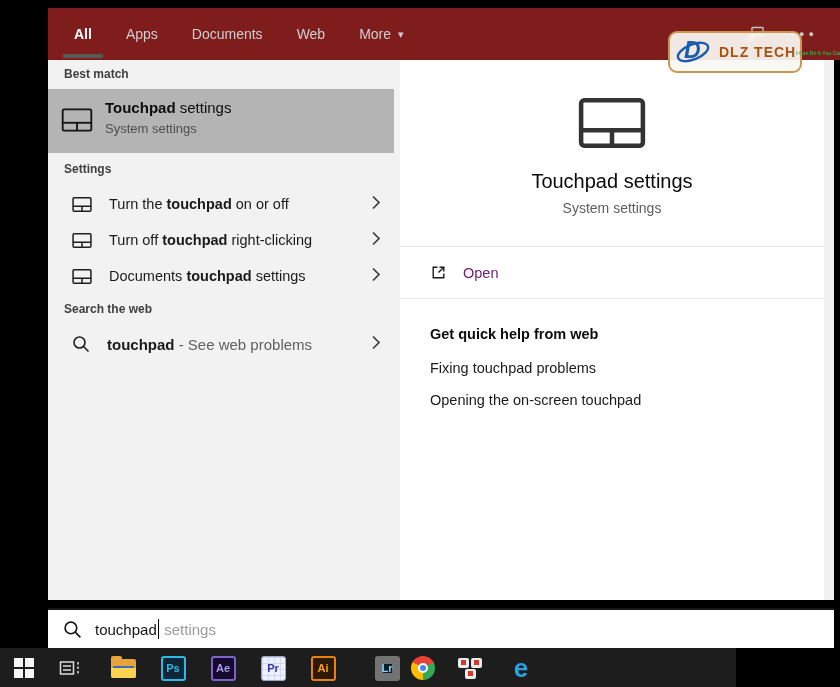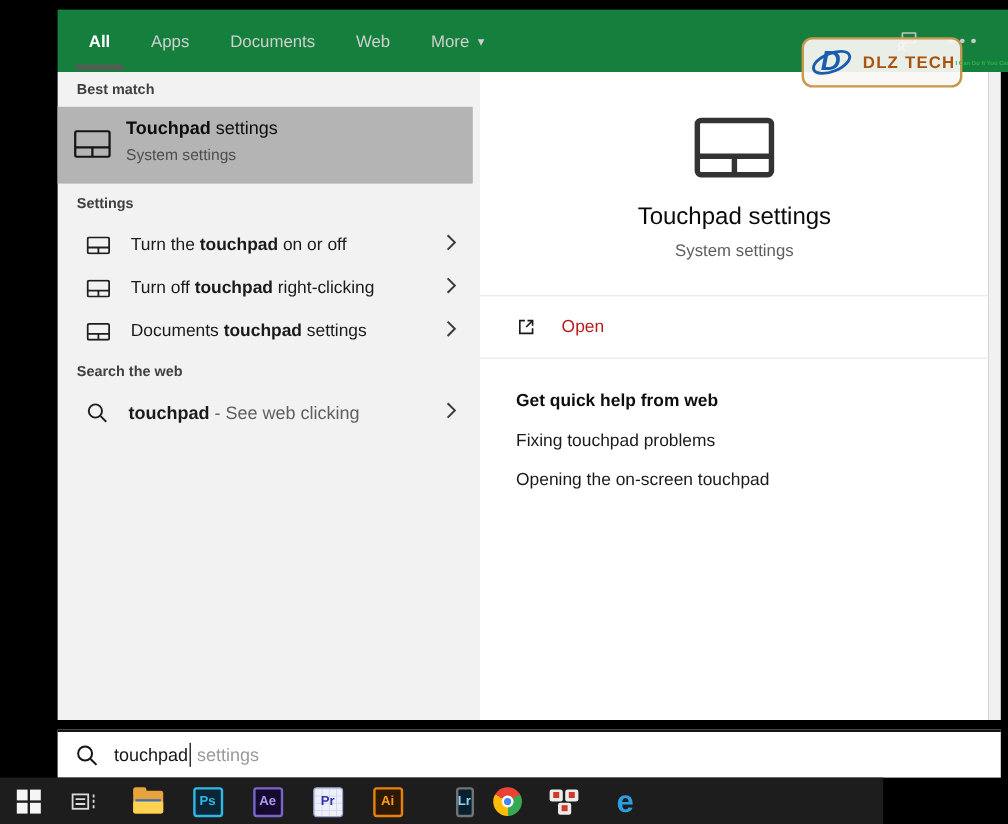--- a/index.html
+++ b/index.html
@@ -1,21 +1,21 @@
 <!DOCTYPE html>
 <html><head>
 <meta charset="utf-8">
 <style>
   html,body{margin:0;padding:0;background:#000;}
   *{box-sizing:border-box;}
   .screen{position:relative;width:840px;height:687px;background:#000;overflow:hidden;
           font-family:"Liberation Sans",sans-serif;-webkit-user-select:none;}
 
   
-  .header{position:absolute;left:48px;top:8px;width:792px;height:52px;background:#15803d;}
+  .header{position:absolute;left:48px;top:8px;width:792px;height:52px;background:#7f1d1d;}
   .tabs{position:absolute;left:26px;top:0;height:52px;display:flex;align-items:center;gap:34px;}
   .tab{position:relative;font-size:14px;color:#cfcfcf;cursor:pointer;display:flex;align-items:center;gap:7px;}
   .tab.active{color:#fff;font-weight:700;}
   .tab.active::after{content:"";position:absolute;left:-11px;right:-11px;bottom:-16px;height:4px;background:#595959;}
   .caret-down{font-size:11px;color:#cfcfcf;}
   .header-icons{position:absolute;right:22px;top:0;height:52px;display:flex;align-items:center;gap:24px;}
   .hicon{color:#c2c2c2;cursor:pointer;display:flex;align-items:center;}
   .ellipsis{font-size:9px;letter-spacing:4px;color:#c9c9c9;}
 
   
@@ -46,21 +46,21 @@
   .chev{position:absolute;right:13px;top:50%;transform:translateY(-50%);}
 
   
   .right-panel{position:absolute;left:400px;top:60px;width:424px;height:540px;background:#fff;color:#111;}
   .scroll-strip{position:absolute;left:824px;top:60px;width:10px;height:540px;background:#f1f1f1;}
   .rp-icon{position:absolute;left:50%;top:36px;transform:translateX(-50%);}
   .rp-title{position:absolute;left:0;top:110px;width:100%;text-align:center;font-size:20px;color:#0a0a0a;}
   .rp-sub{position:absolute;left:0;top:140px;width:100%;text-align:center;font-size:14px;color:#5e5e5e;}
   .divider{position:absolute;left:0;width:100%;height:1px;background:#e8e8e8;}
   .open-row{position:absolute;left:0;top:187px;width:100%;height:51px;display:flex;align-items:center;
-            padding-left:30px;gap:21px;cursor:pointer;font-size:14.5px;color:#b91c1c;}
+            padding-left:30px;gap:16px;cursor:pointer;font-size:14.5px;color:#701a75;}
   .qh-head{position:absolute;left:30px;top:266px;font-size:14.5px;font-weight:700;color:#0d0d0d;}
   .qh-link{position:absolute;left:30px;font-size:14.5px;color:#1b1b1b;cursor:pointer;}
 
   
   .search-bar{position:absolute;left:48px;top:608px;width:786px;height:40px;background:#fff;
               border-top:2px solid #161616;display:flex;align-items:center;padding-left:15px;cursor:text;}
   .search-text{margin-left:13px;font-size:15px;color:#161616;display:flex;align-items:center;}
   .caret-bar{display:inline-block;width:1.5px;height:20px;background:#000;margin-left:1px;}
   .suggestion{color:#9b9b9b;margin-left:5px;}
 
@@ -70,21 +70,21 @@
   .win-grid{display:grid;grid-template-columns:9px 9px;grid-template-rows:9px 9px;gap:2px;}
   .win-grid div{background:#f5f5f5;}
   .tile{width:25px;height:25px;border-radius:3px;display:flex;align-items:center;justify-content:center;
         font-size:11px;font-weight:700;}
   .tile-ps{background:#0d2636;border:2px solid #2fb9e8;color:#2fb9e8;}
   .tile-ae{background:#150a2e;border:2px solid #7a64c8;color:#a99bf0;}
   .tile-pr{background:#eef0fa;border:1px solid #9aa3cc;color:#3434a8;
            background-image:linear-gradient(#d4d8ef 1px,transparent 1px),linear-gradient(90deg,#d4d8ef 1px,transparent 1px);
            background-size:6px 6px;}
   .tile-ai{background:#2e1a02;border:2px solid #e8820e;color:#ff9c1a;}
-  .tile-lr{background:#07202e;border:2px solid #737373;color:#8ed0f8;margin-left:28px;}
+  .tile-lr{background:#07202e;border:8px solid #737373;color:#8ed0f8;margin-left:28px;}
   .chrome{position:relative;width:24px;height:24px;border-radius:50%;
           background:conic-gradient(from -60deg,#ea4335 0 120deg,#34a853 120deg 240deg,#fbbc05 240deg 360deg);}
   .chrome .hub{position:absolute;left:50%;top:50%;width:10px;height:10px;border-radius:50%;
                transform:translate(-50%,-50%);background:#4285f4;border:2.5px solid #fff;}
   .folder{position:relative;width:25px;height:19px;}
   .folder .back{position:absolute;left:0;top:0;width:25px;height:19px;background:#e8a33d;border-radius:2px;}
   .folder .tab{position:absolute;left:0;top:-3px;width:11px;height:5px;background:#e8a33d;border-radius:2px 2px 0 0;}
   .folder .slot{position:absolute;left:2px;top:7px;width:21px;height:4px;background:#3b6eb5;}
   .folder .front{position:absolute;left:0;top:9px;width:25px;height:10px;background:#ffd351;border-radius:1px 1px 2px 2px;}
   .keys{position:relative;width:26px;height:23px;}
@@ -204,21 +204,21 @@
       </span>
     </div>
 
     <span class="sec-label" style="top:242px">Search the web</span>
 
     <div class="lrow" style="top:266px">
       <svg width="18" height="18" viewBox="0 0 18 18" fill="none" stroke="#1f1f1f" stroke-width="1.6">
         <circle cx="7.5" cy="7.5" r="5.5"></circle>
         <line x1="11.8" y1="11.8" x2="16.5" y2="16.5"></line>
       </svg>
-      <span class="txt" style="font-size:15px;"><b>touchpad</b><span class="dim"> - See web clicking</span></span>
+      <span class="txt" style="font-size:15px;"><b>touchpad</b><span class="dim"> - See web problems</span></span>
       <span class="chev">
         <svg width="10" height="16" viewBox="0 0 10 16" fill="none" stroke="#3d3d3d" stroke-width="1.7">
             <polyline points="2,2 8,8 2,14"></polyline>
           </svg>
       </span>
     </div>
   </div>
 
   <div class="right-panel">
     <span class="rp-icon">

